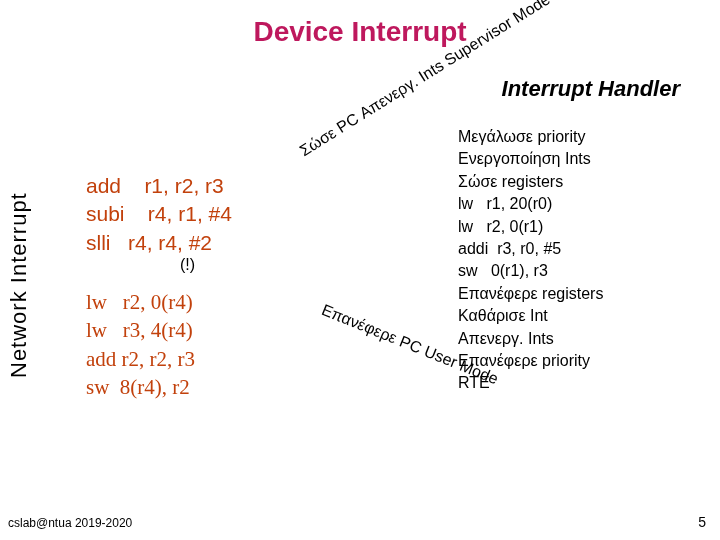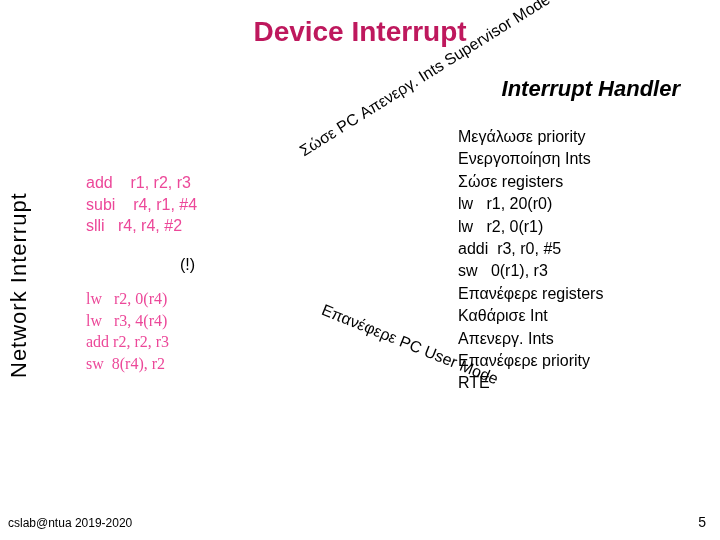--- a/index.html
+++ b/index.html
@@ -39,23 +39,23 @@
     font-size: 22px;
     font-weight: normal;
     color: #000;
     writing-mode: vertical-rl;
     transform: rotate(180deg);
     text-align: center;
     letter-spacing: 1px;
   }
   .code-block {
     font-family: Arial, Helvetica, sans-serif;
-    font-size: 16px;
+    font-size: 21px;
     white-space: pre;
-    color: #ec4899;
+    color: #c2410c;
     line-height: 1.35;
   }
   .block1 { position: absolute; left: 86px; top: 172px; }
   .exclaim { position: absolute; left: 180px; top: 256px; font-size:16px; }
   .block2 { position: absolute; left: 86px; top: 288px; font-family: Liberation Serif, serif; }
   .diag1 {
     position: absolute;
     left: 296px; top: 144px;
     transform: rotate(-32deg);
     transform-origin: left top;

